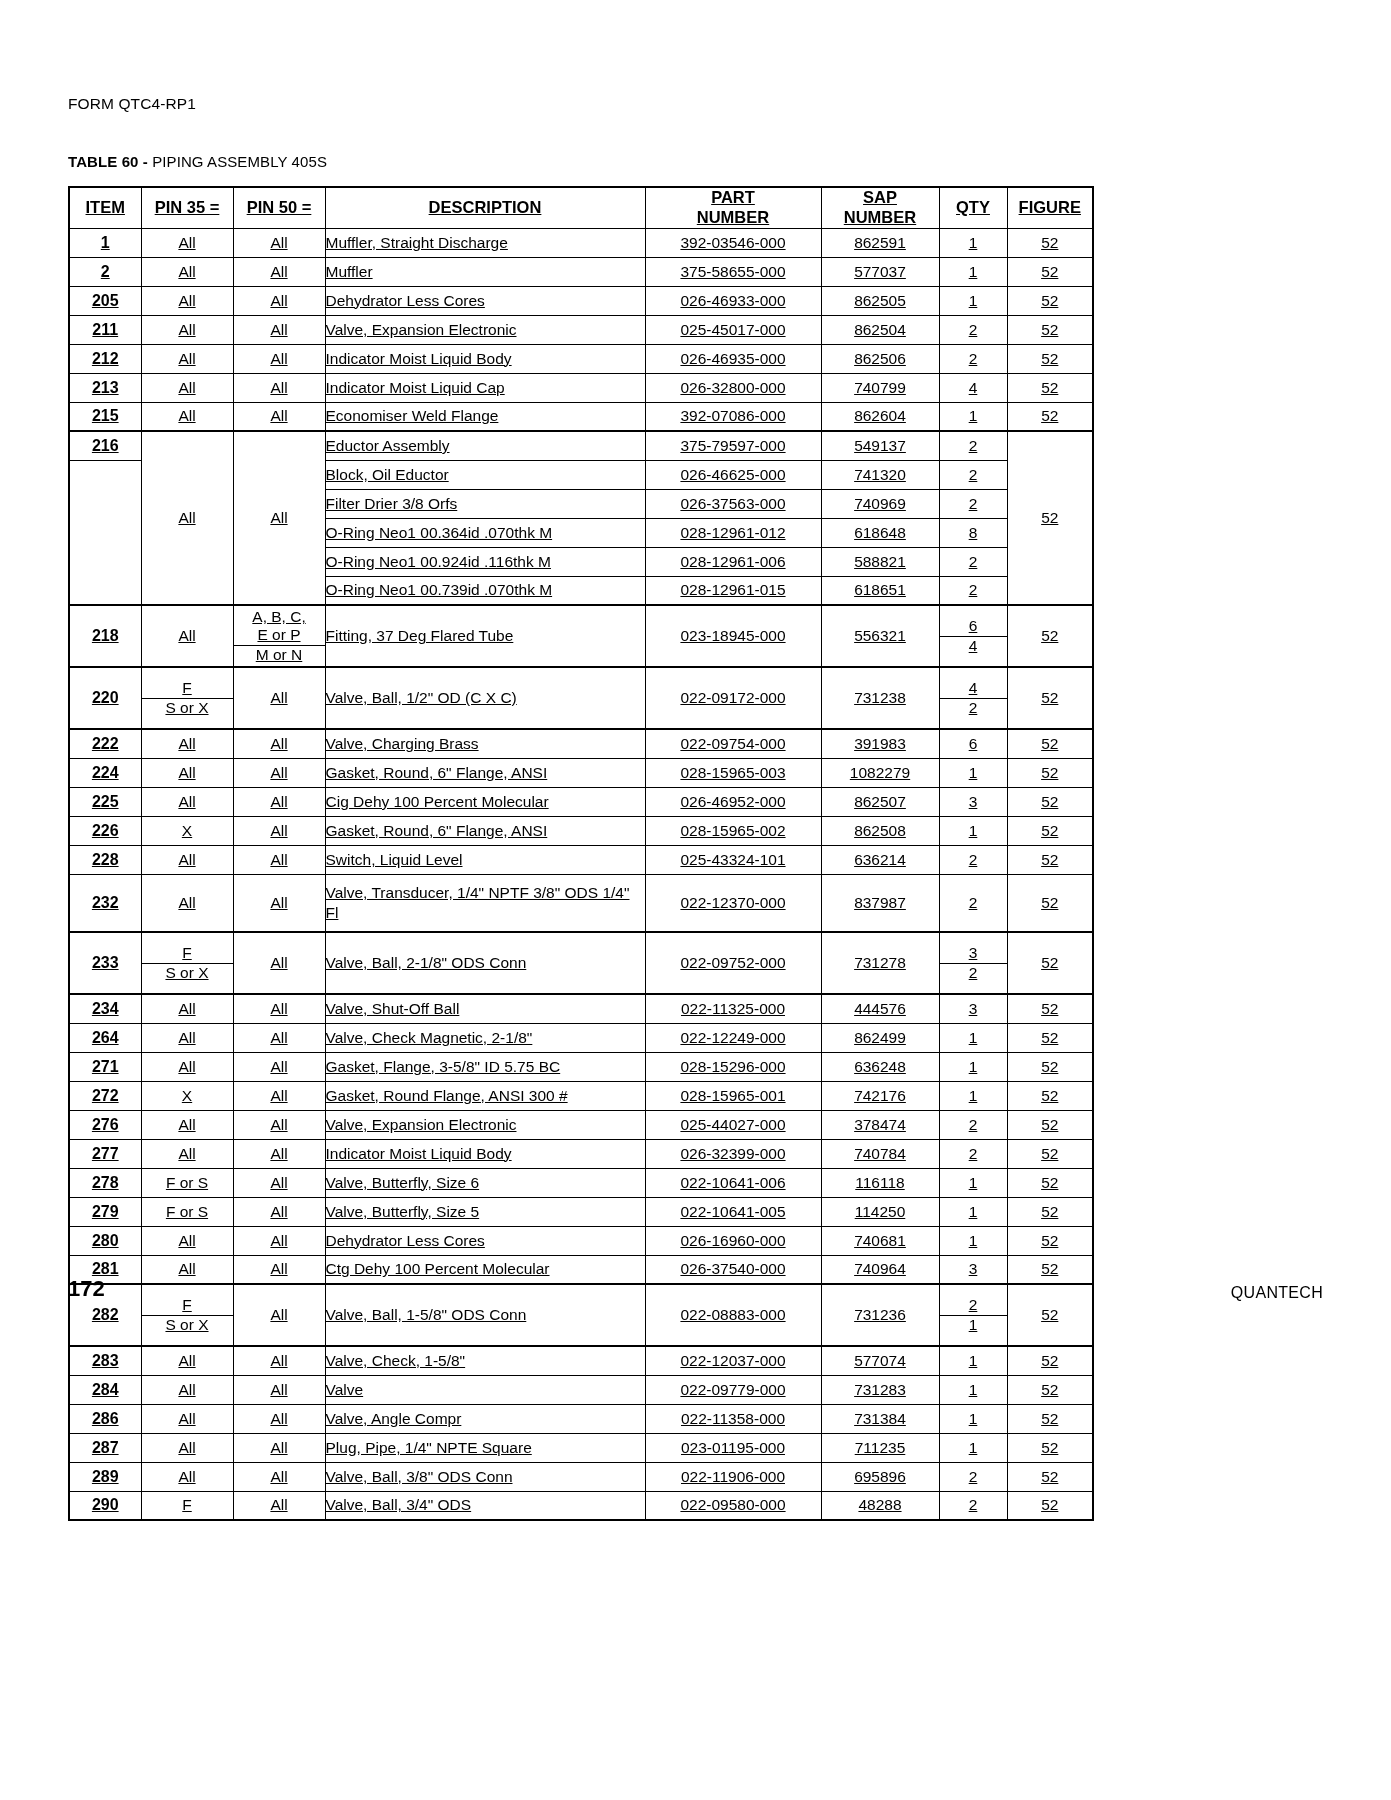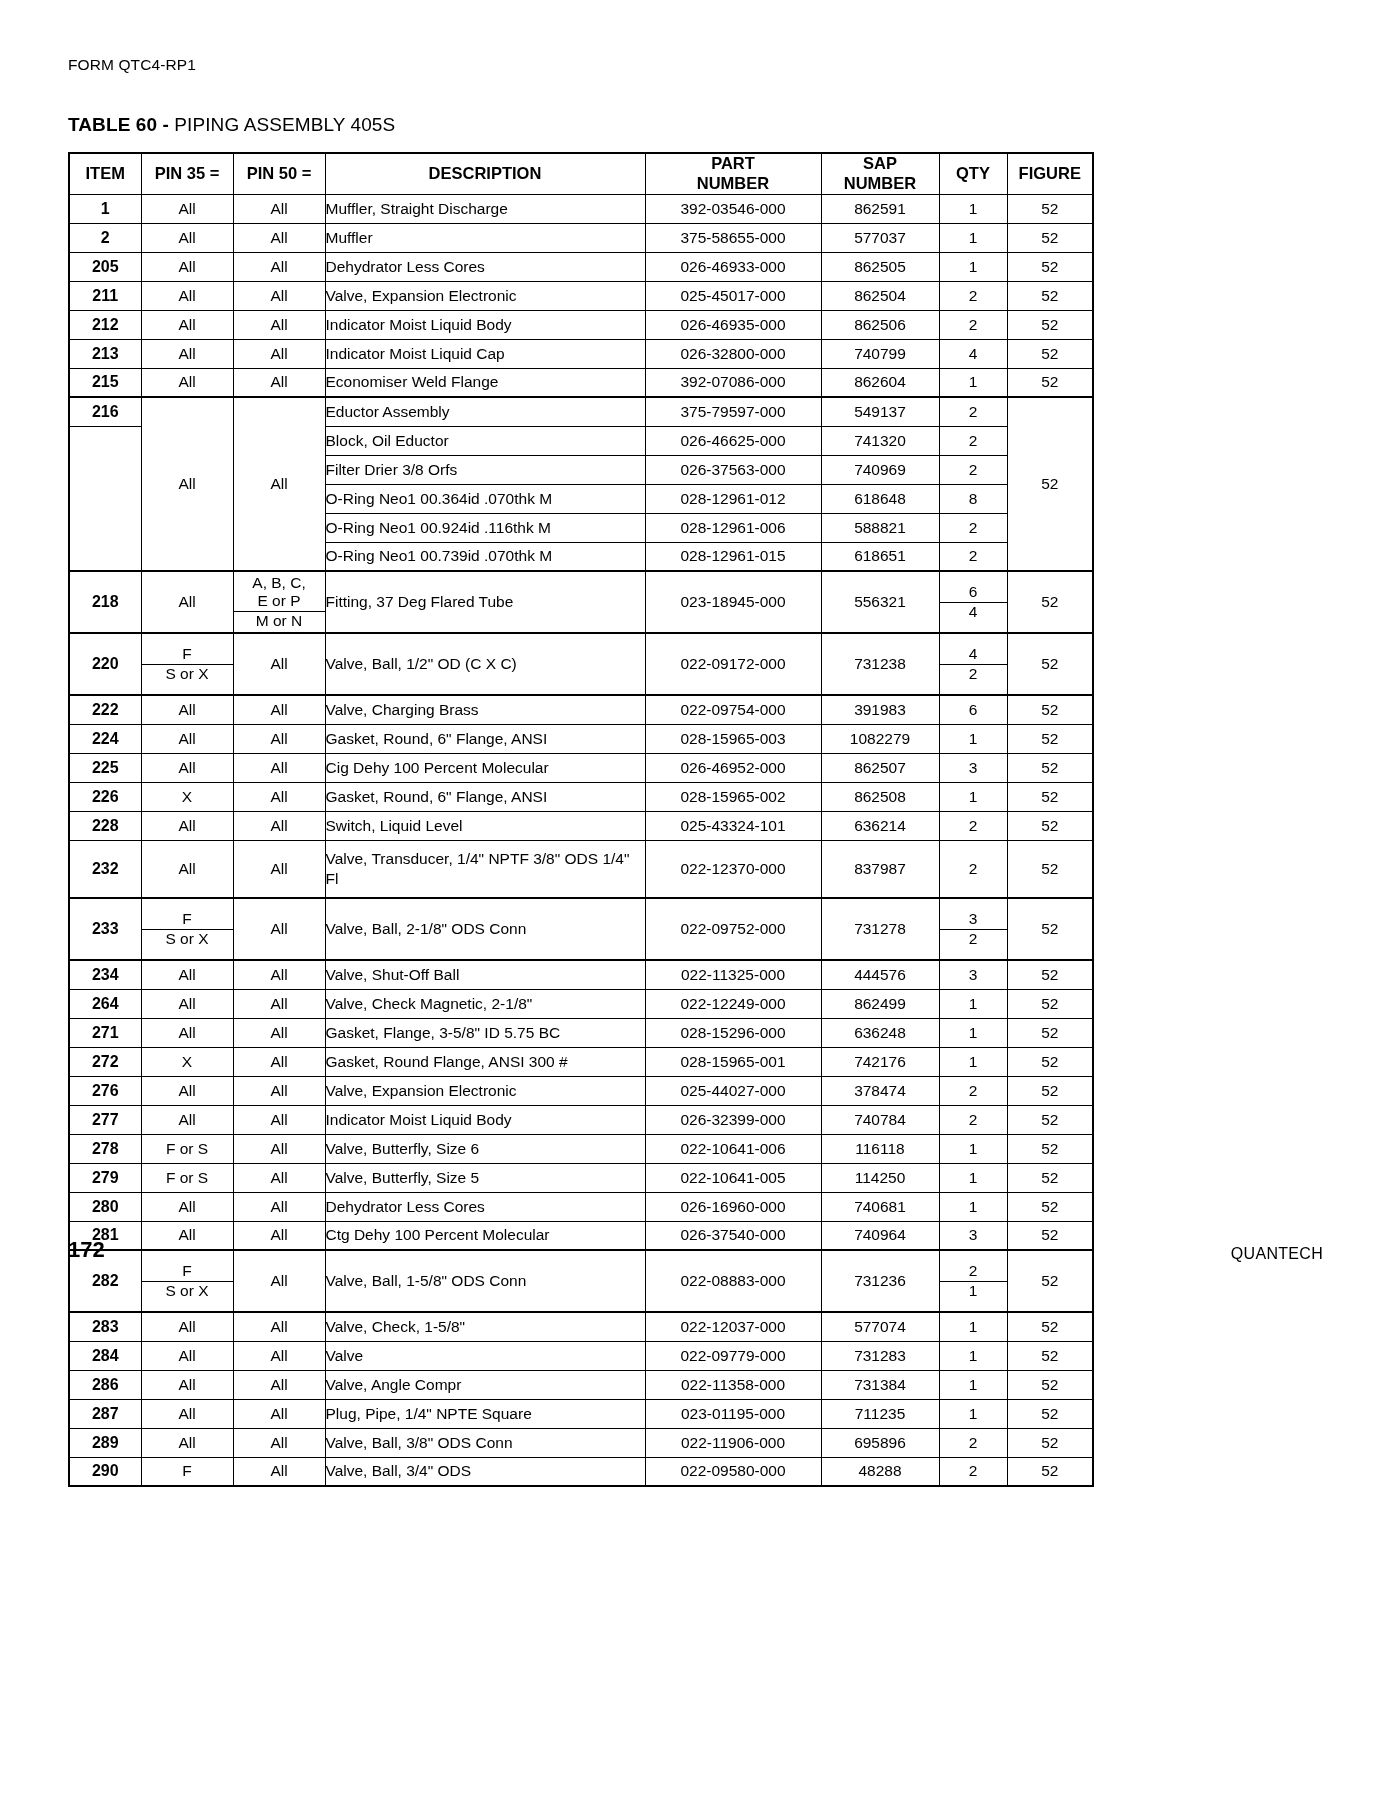--- a/index.html
+++ b/index.html
@@ -13,42 +13,44 @@
     height: 1800px;
     font-family: "Liberation Sans", sans-serif;
     color: #000000;
     position: relative;
   }
   .page {
     position: relative;
     width: 1391px;
     height: 1331px;
     padding: 52px 68px 0 68px;
+    margin-top: 39px;
   }
   .doc-header {
     font-size: 15.5px;
     line-height: 1.42;
     letter-spacing: 0.1px;
     margin-top: 2px;
   }
   .doc-header div { white-space: pre; }
 
   .table-title {
     margin-top: 38px;
     margin-bottom: 16px;
-    font-size: 19px;
+    font-size: 15px;
     letter-spacing: 0.1px;
   }
   .table-title .tt-bold { font-weight: bold; }
 
   table.parts {
     border-collapse: collapse;
     width: 1000px;
     table-layout: fixed;
     font-size: 15.5px;
+    text-decoration: underline;
   }
   table.parts th, table.parts td {
     border: 1px solid #000;
     padding: 0;
     vertical-align: middle;
   }
   
   table.parts { border: 2.5px solid #000; }
 
   thead th {

